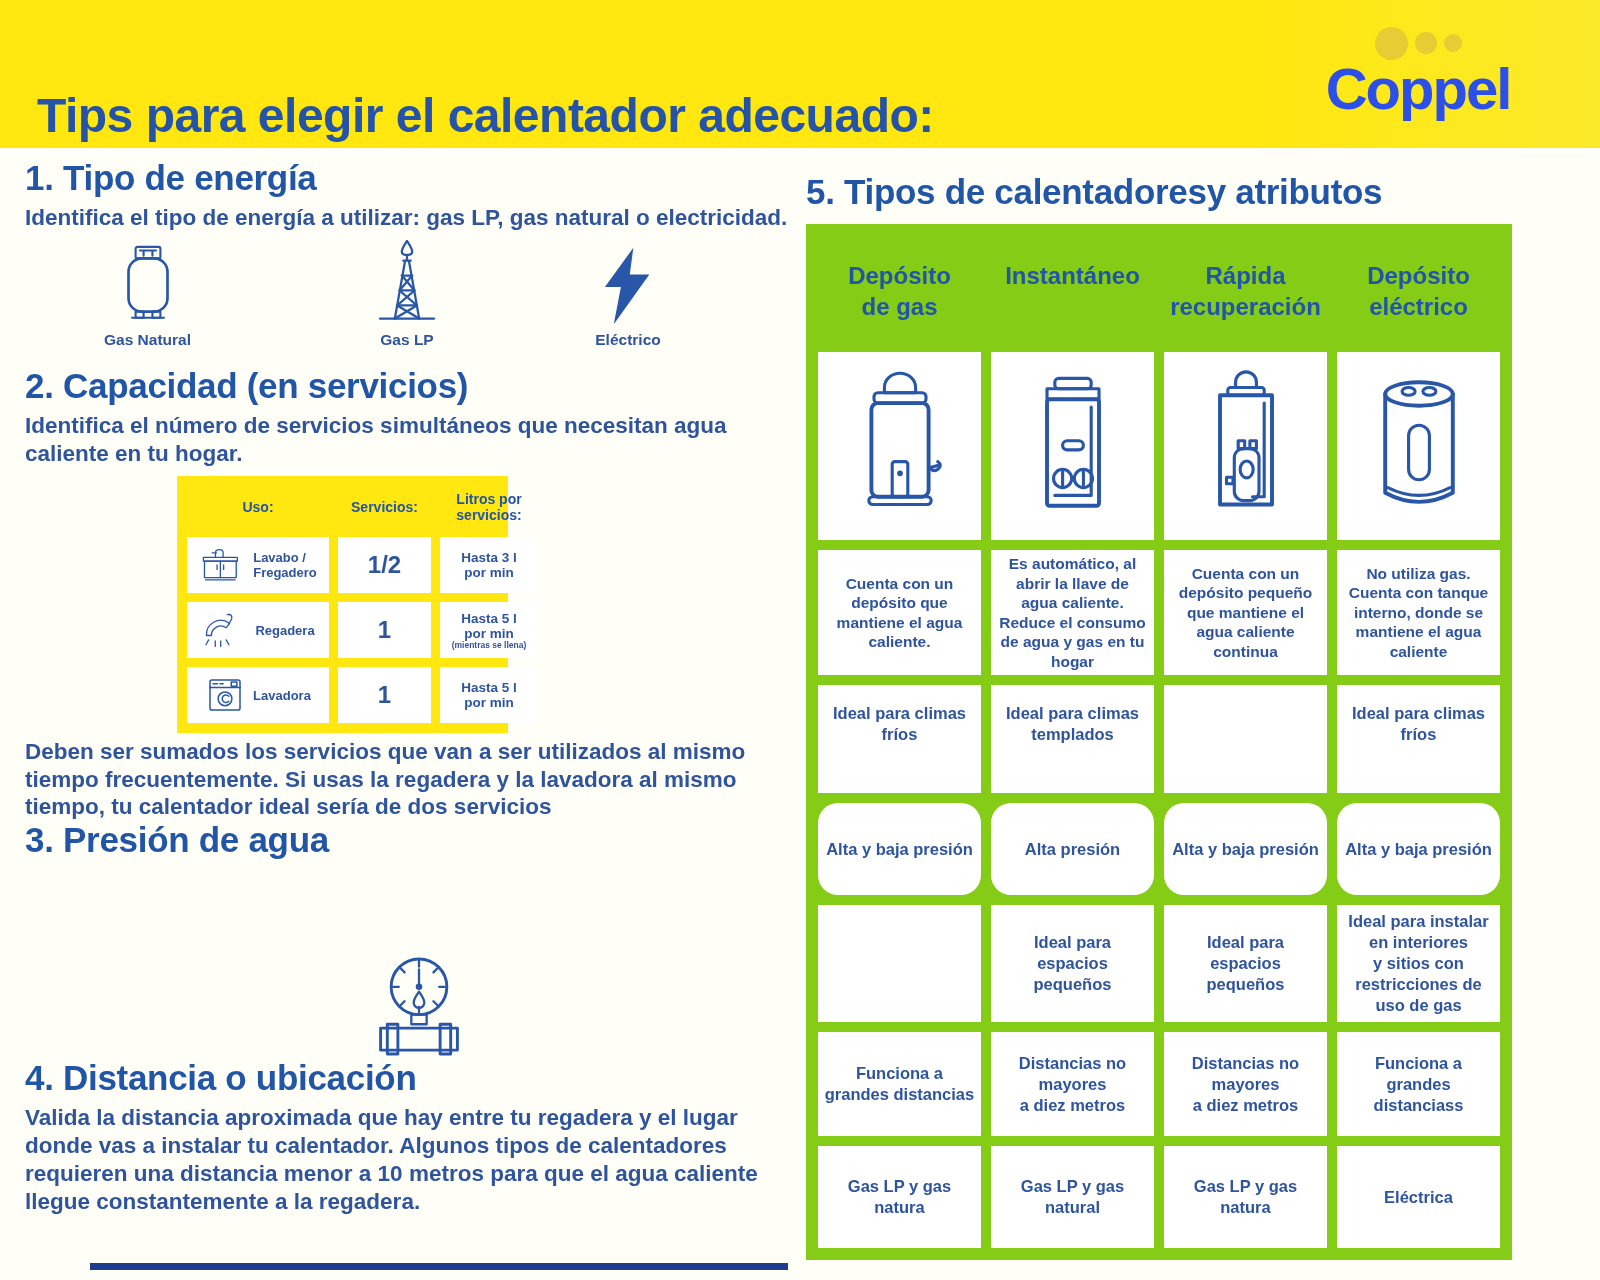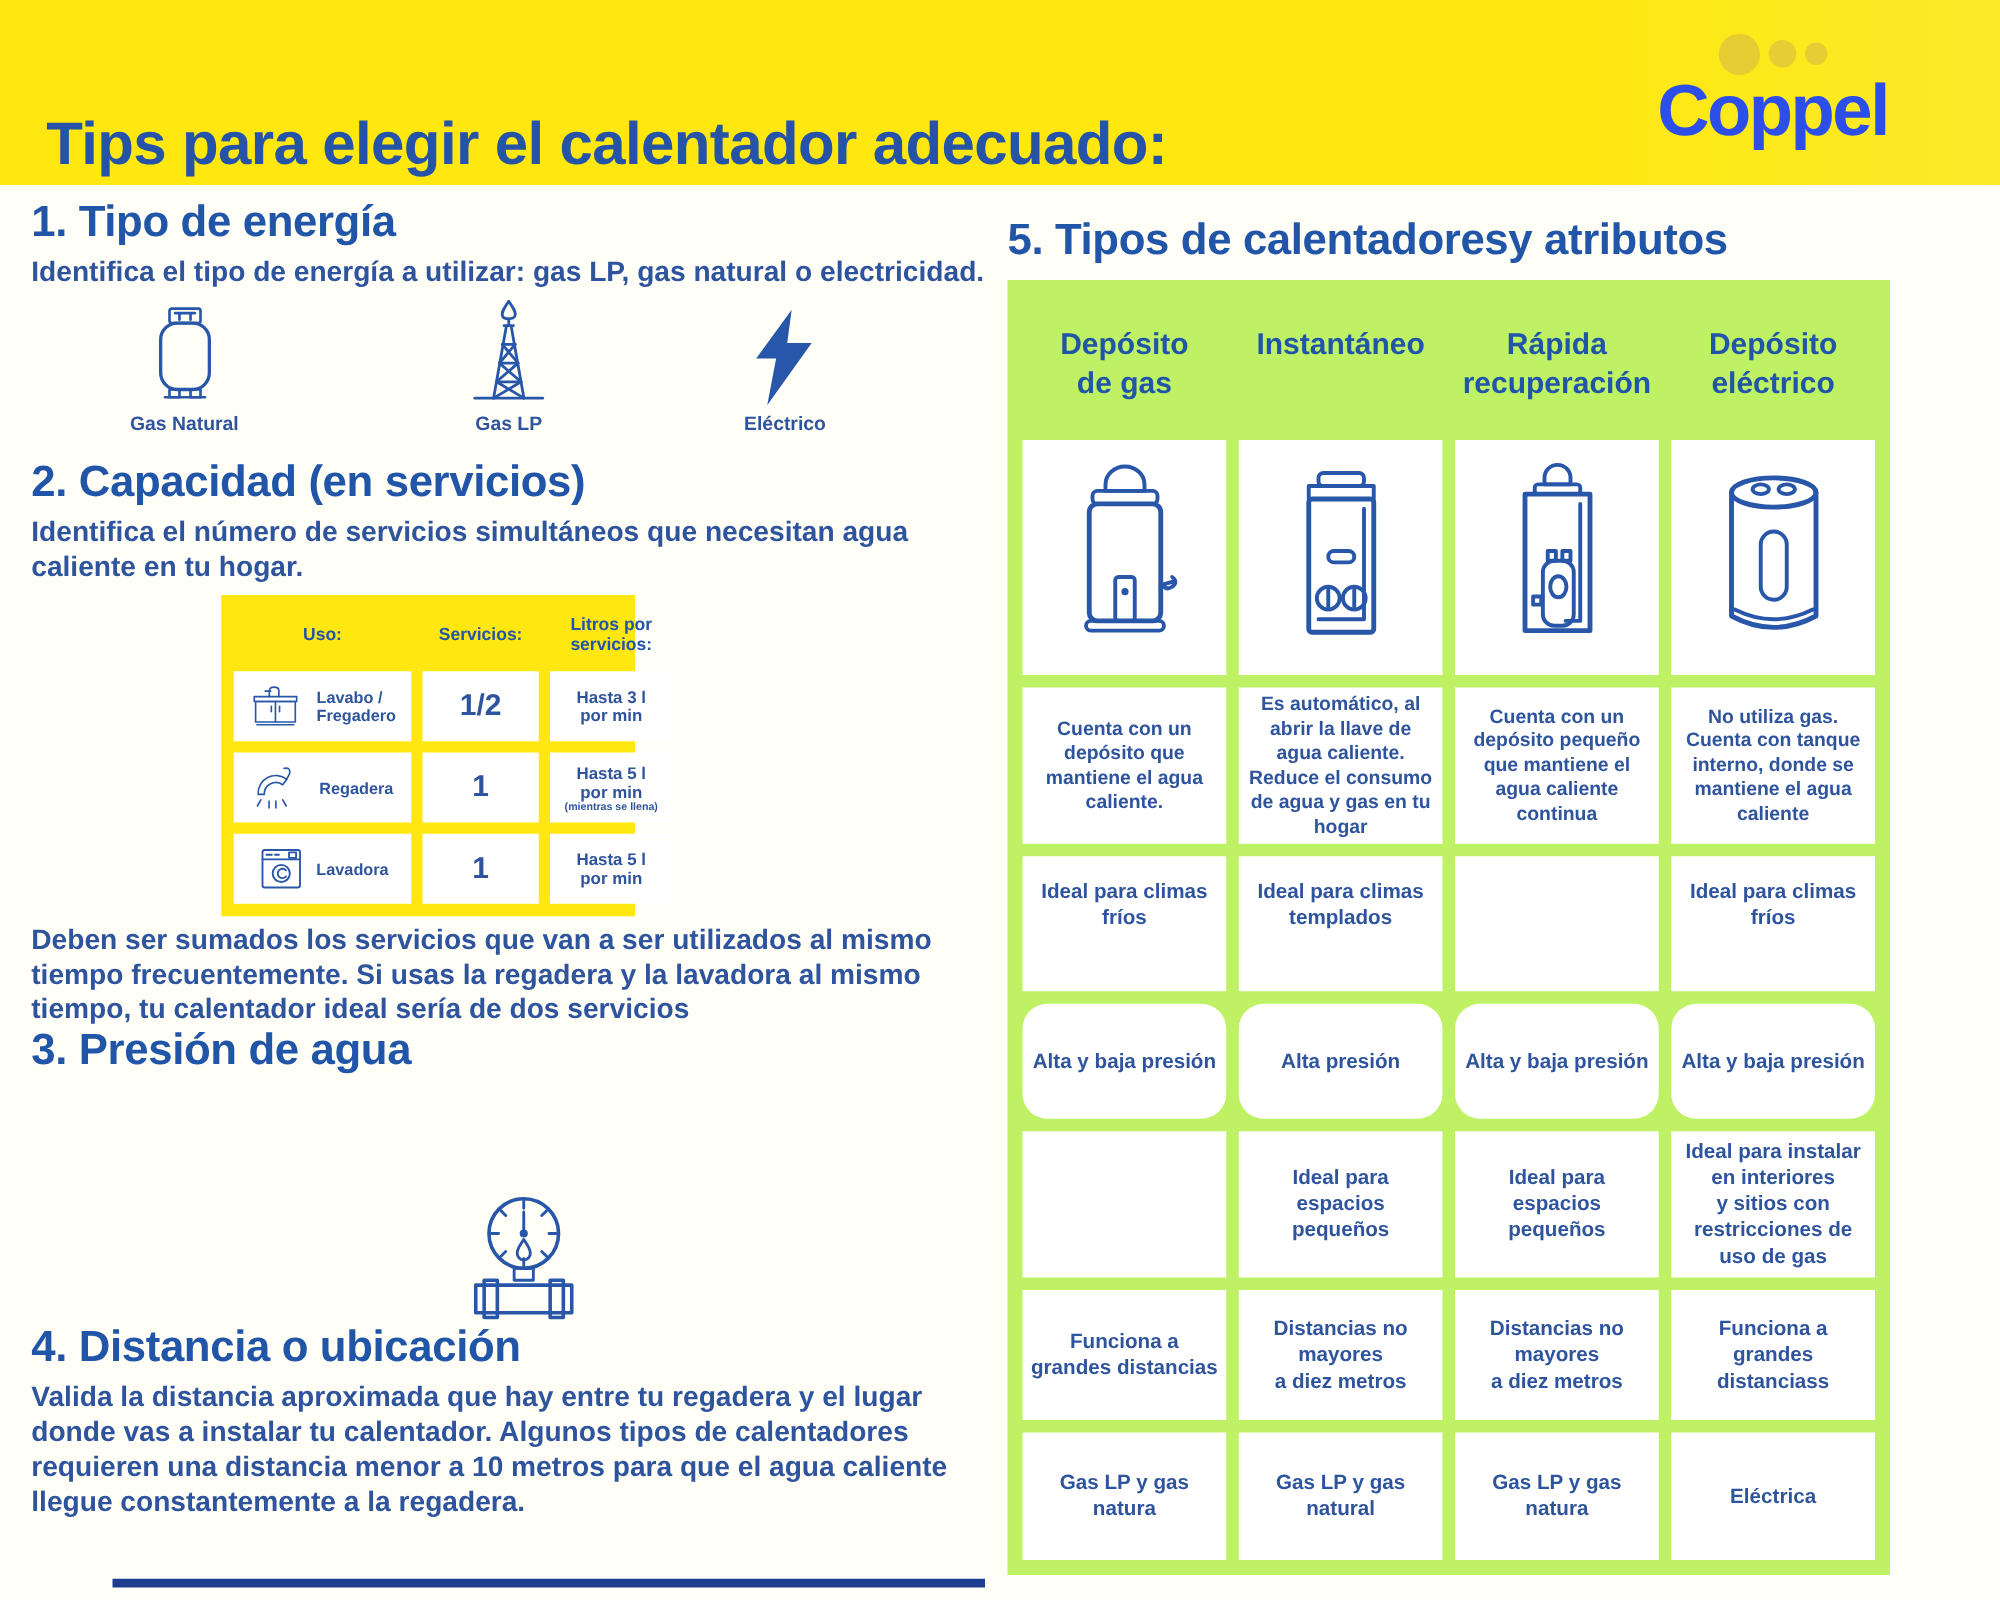--- a/index.html
+++ b/index.html
@@ -63,21 +63,21 @@
   .s3{left:25px;top:820px;width:770px;height:240px;}
   .gauge{position:absolute;left:346px;top:132px;}
 
   
   .s4{left:25px;top:1058px;width:770px;height:200px;}
   .footer-rule{position:absolute;left:90px;top:1263px;width:698px;height:7px;
     background:#1D3D8F;}
 
   
   .s5{left:806px;top:172px;width:710px;}
-  .heater-table{margin-top:12px;width:706px;box-sizing:border-box;background:#bef264;
+  .heater-table{margin-top:12px;width:706px;box-sizing:border-box;background:#84cc16;
     padding:12px;display:flex;flex-direction:column;row-gap:10px;}
   .ht-row{display:grid;grid-template-columns:repeat(4,1fr);column-gap:10px;}
   .ht-head .hcell{display:flex;align-items:flex-start;justify-content:center;
     text-align:center;min-height:82px;padding-top:24px;font-size:24px;line-height:31px;
     color:#2155A8;}
   .ht-cell{background:#FFFFFF;display:flex;align-items:center;justify-content:center;
     text-align:center;padding:6px 6px;font-size:16.5px;line-height:21px;box-sizing:border-box;}
   .r-icons .ht-cell{min-height:188px;}
   .r-desc .ht-cell{min-height:102px;font-size:15.5px;line-height:19.5px;padding:4px 5px;}
   .r-clima .ht-cell{min-height:108px;align-items:flex-start;padding-top:18px;}

